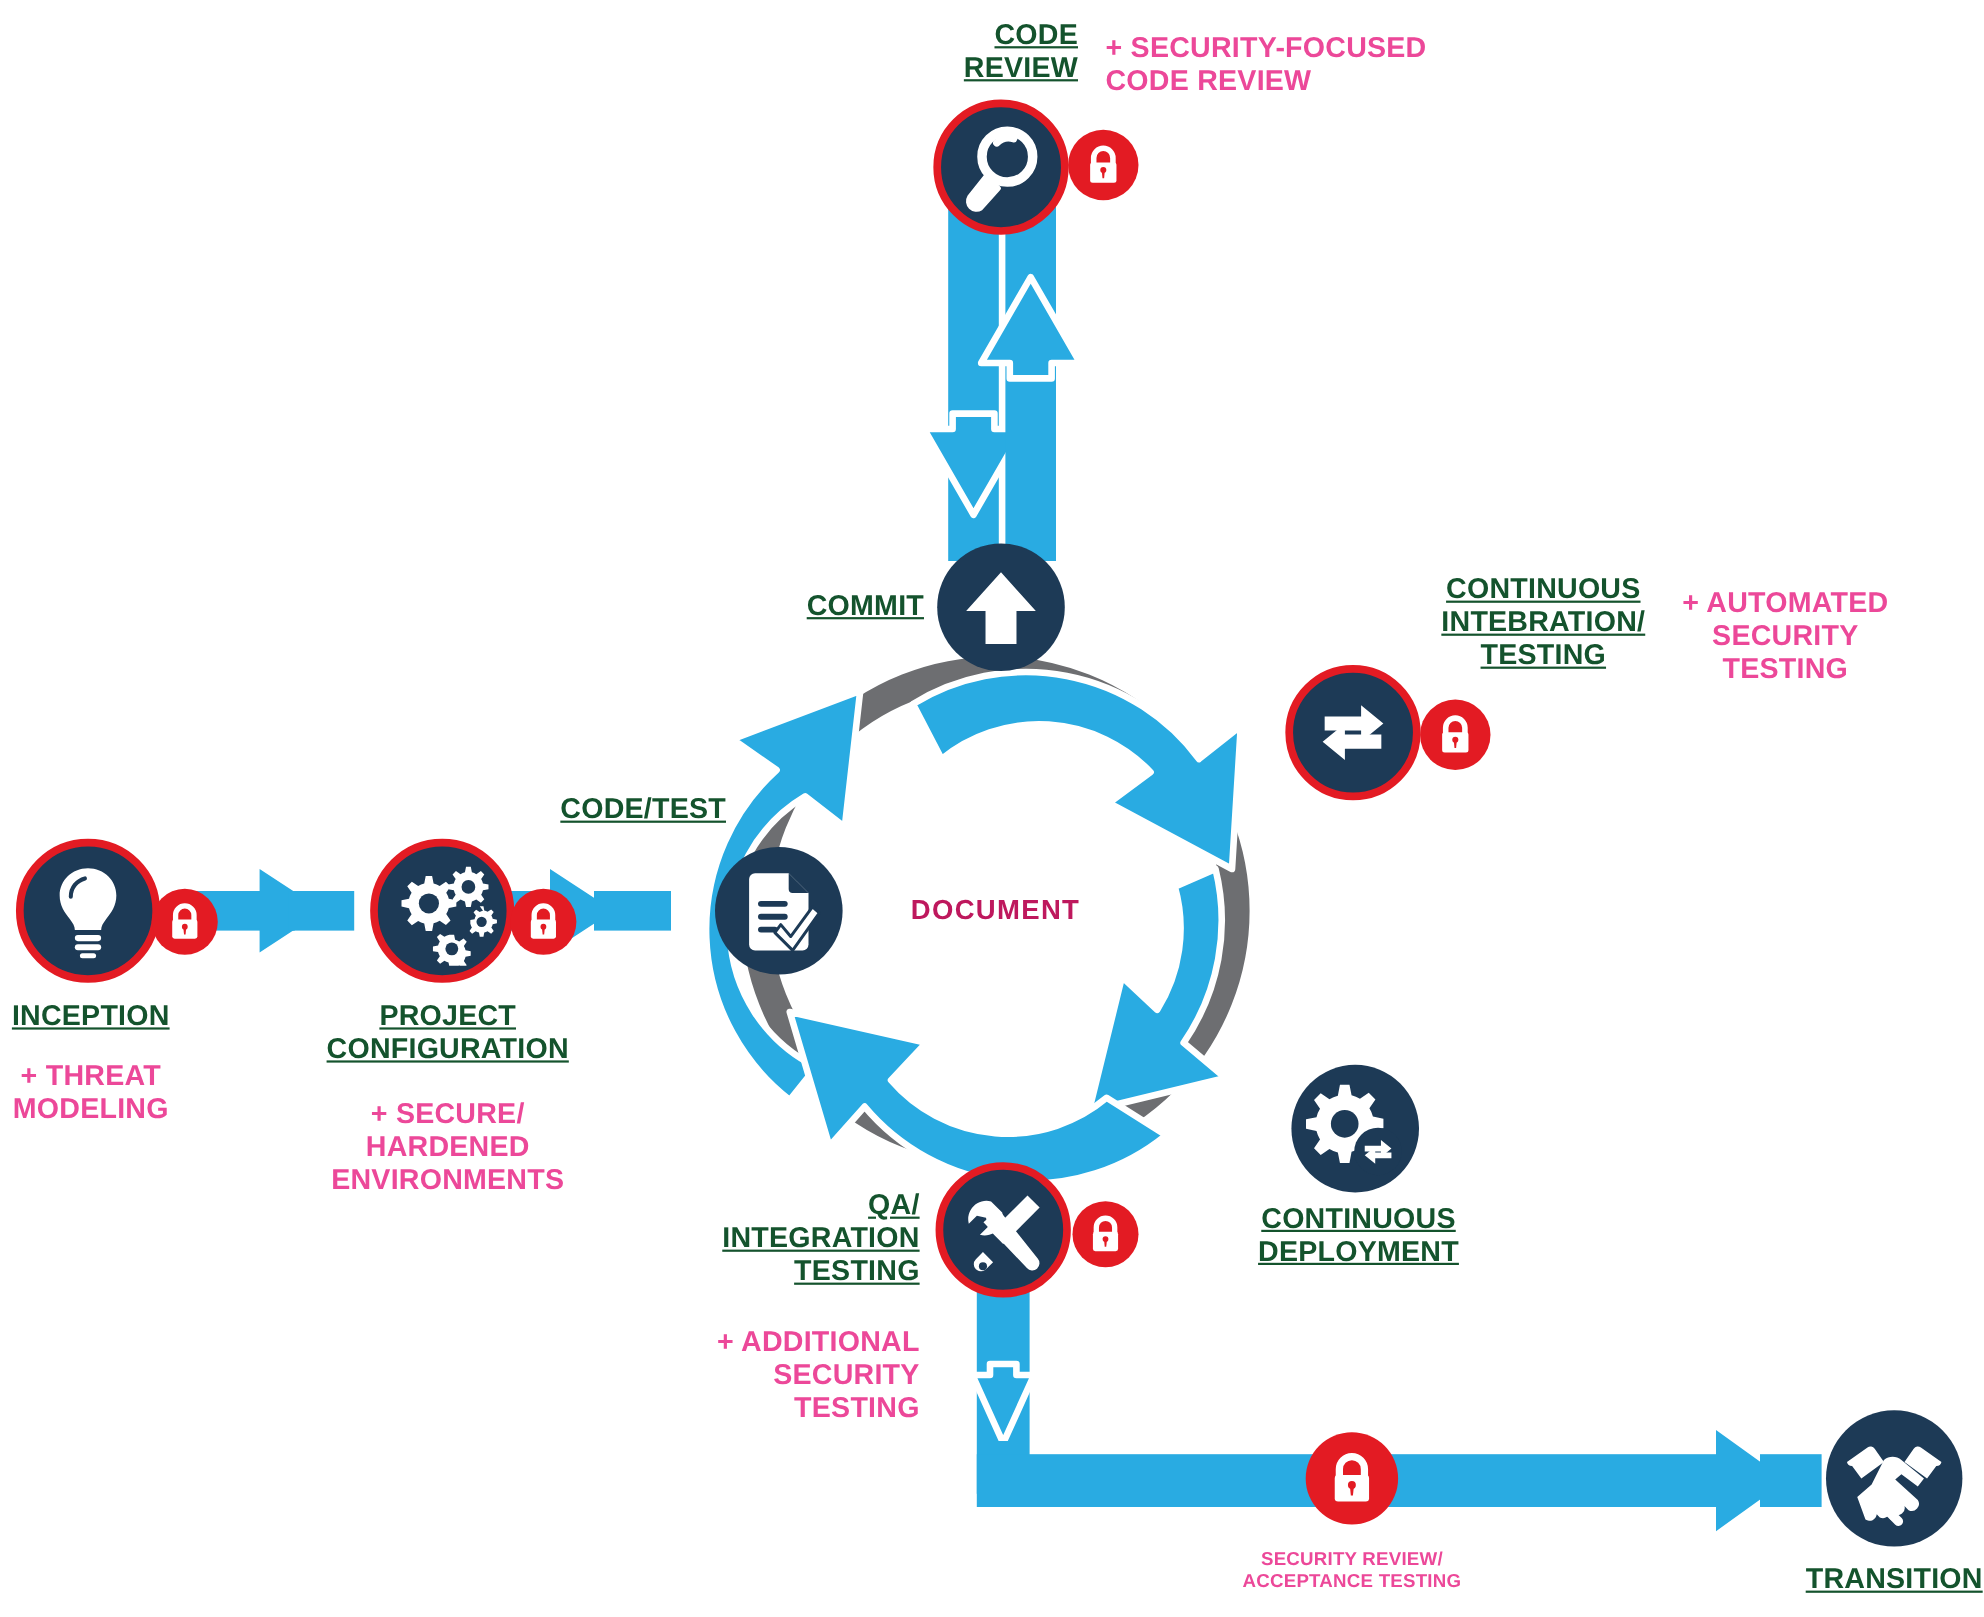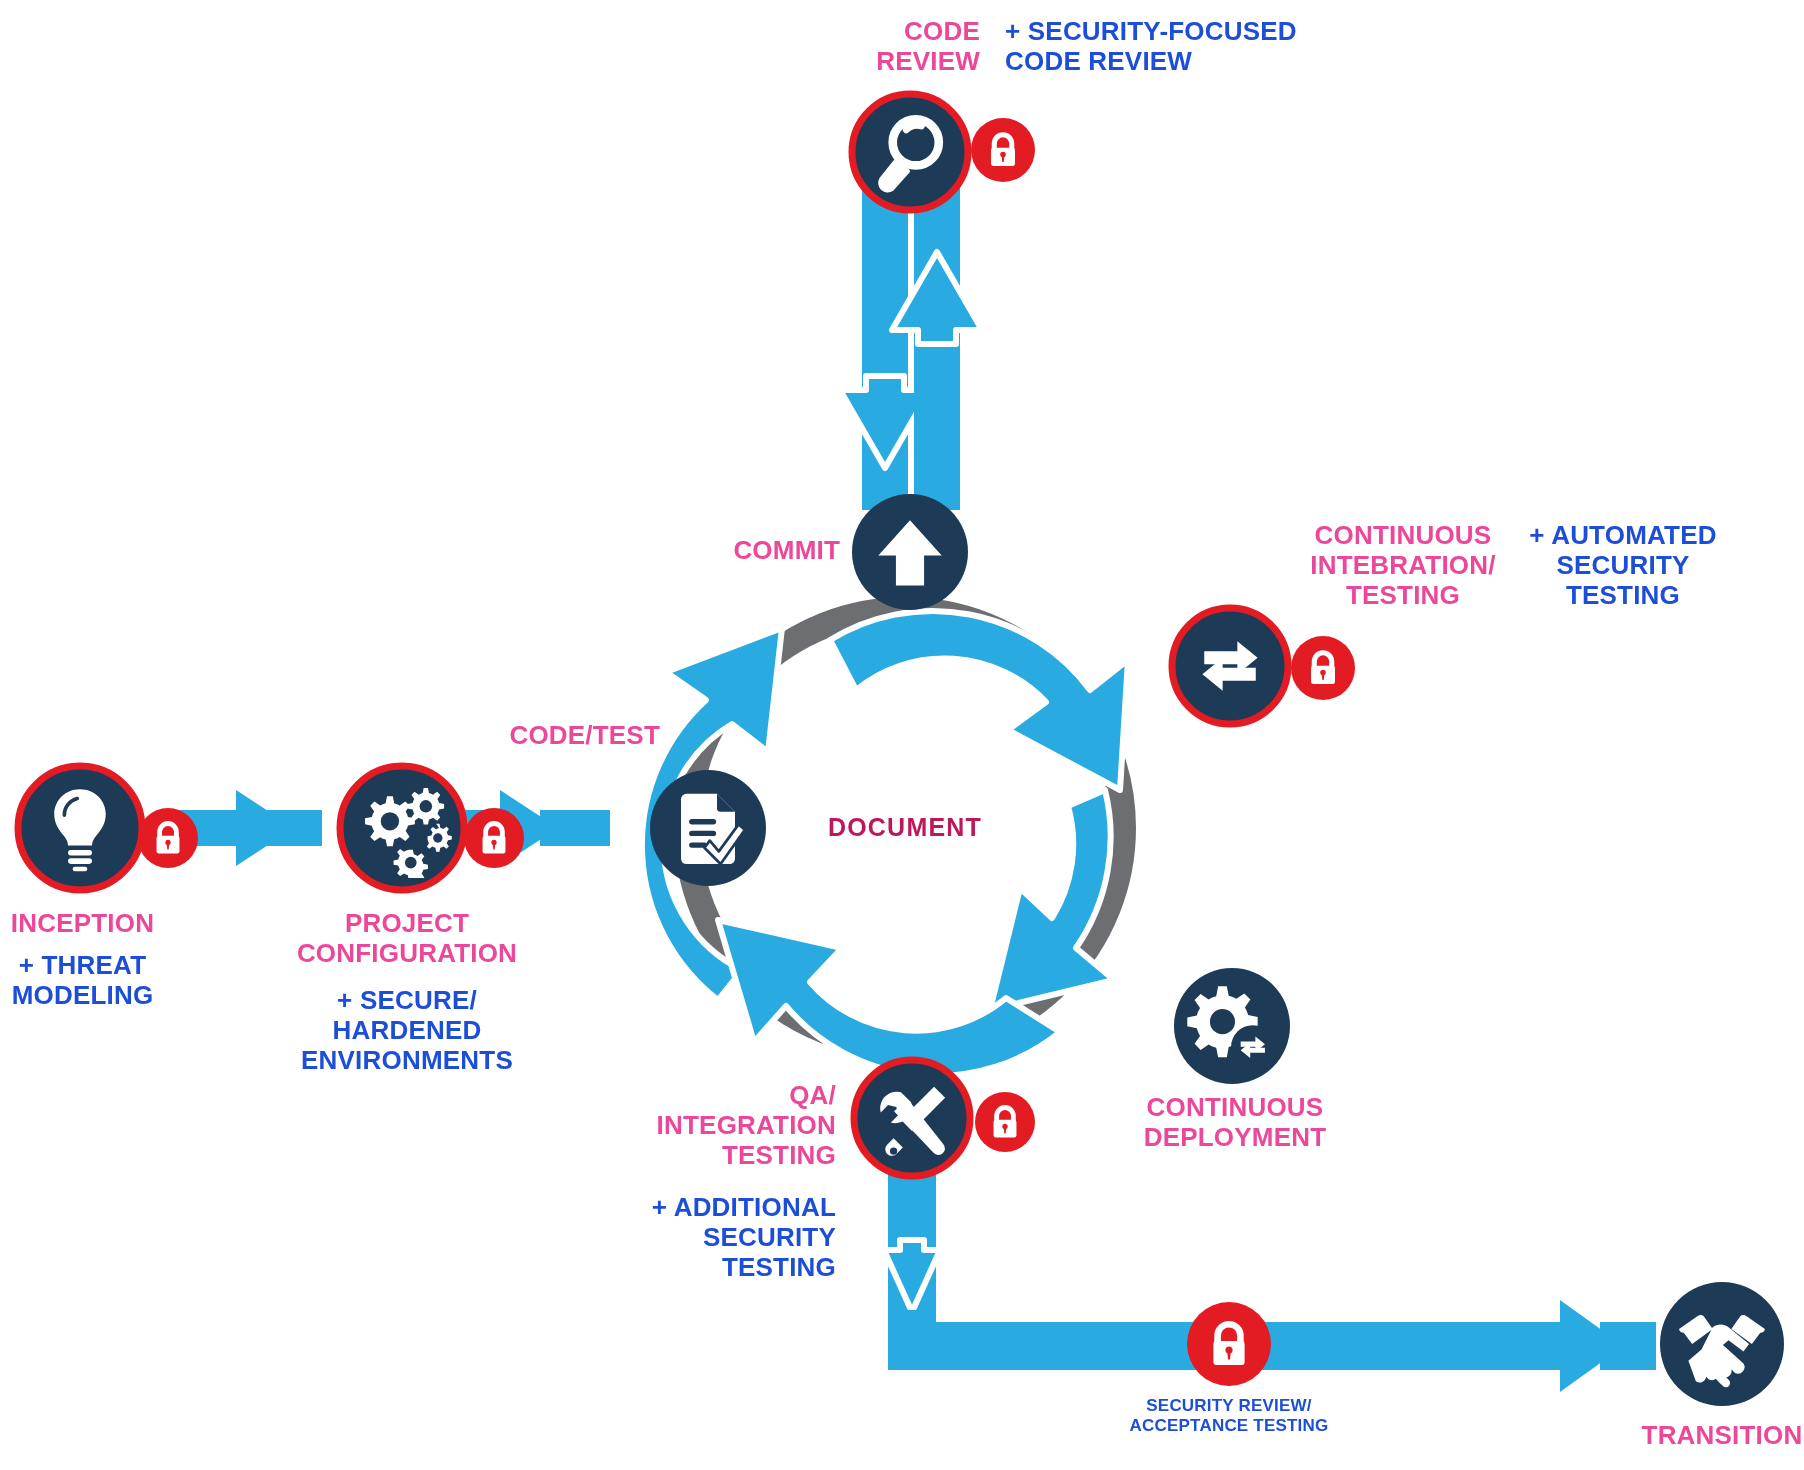--- a/index.html
+++ b/index.html
@@ -13,22 +13,22 @@
 
   .lbl{
     position:absolute;
     font-weight:bold;
     line-height:1.16;
     letter-spacing:0.2px;
     white-space:pre-line;
     text-align:center;
     pointer-events:none;
   }
-  .lbl.navy{color:#ec4899;}
-  .lbl.red{color:#1d4ed8;}
+  .lbl.navy{color:#14532d;text-decoration:underline;}
+  .lbl.red{color:#ec4899;margin-top:12px;}
   .lbl.gray{color:#be185d;}
   .lbl.l-right{text-align:right;}
   .lbl.l-left{text-align:left;}
 </style>
 </head>
 <body>
 
 <div id="stage">
 
   <svg id="diagram" viewBox="0 0 1804 1470" xmlns="http://www.w3.org/2000/svg">

